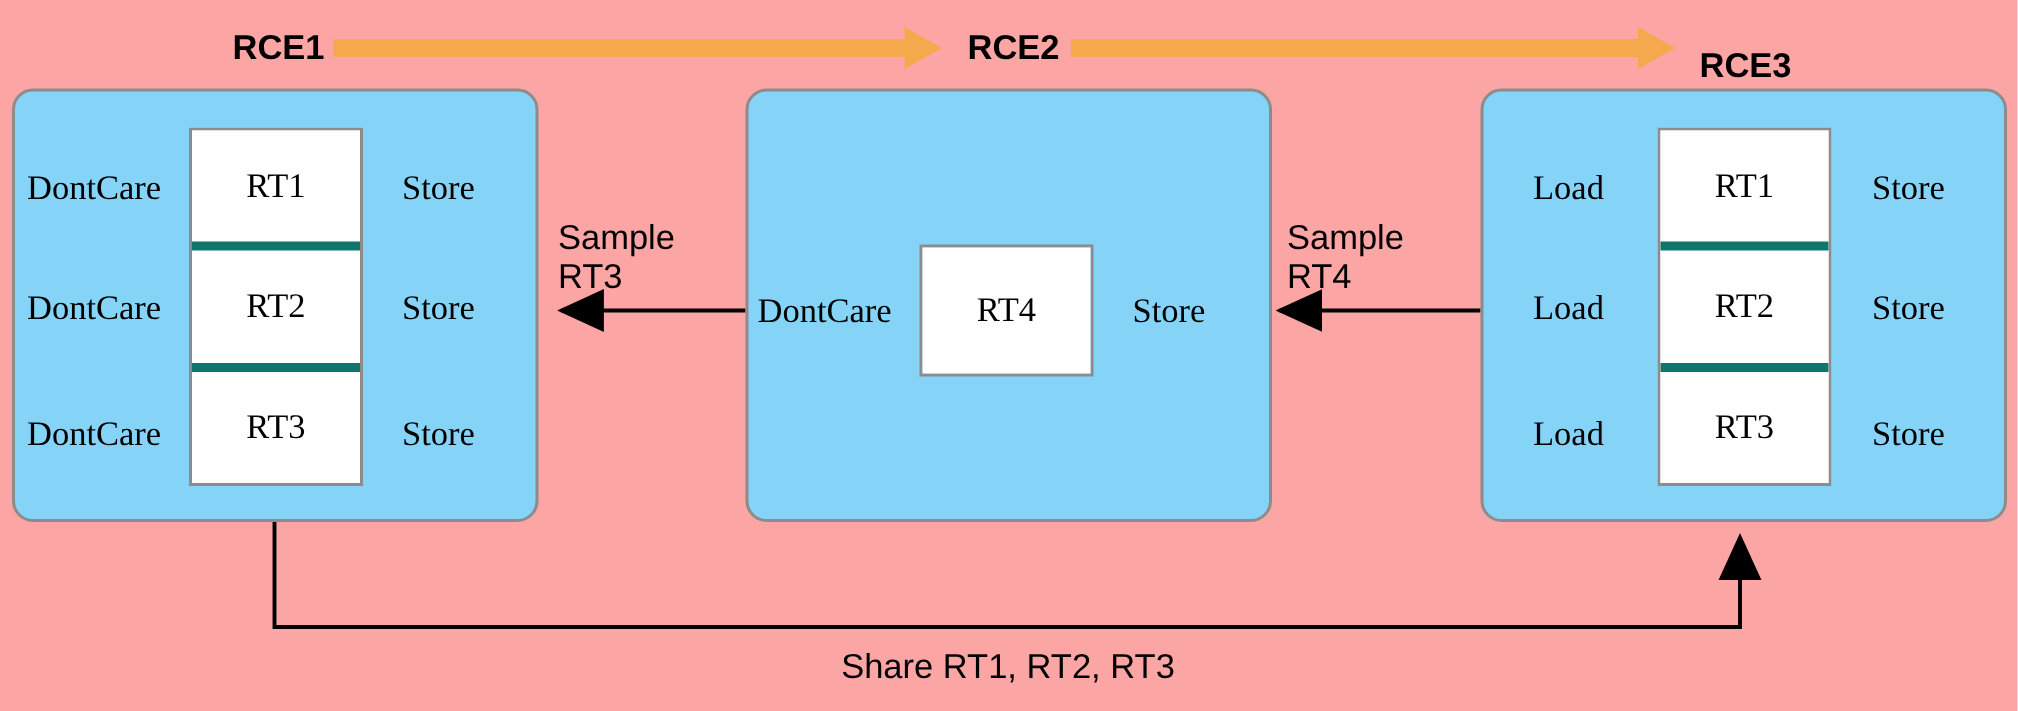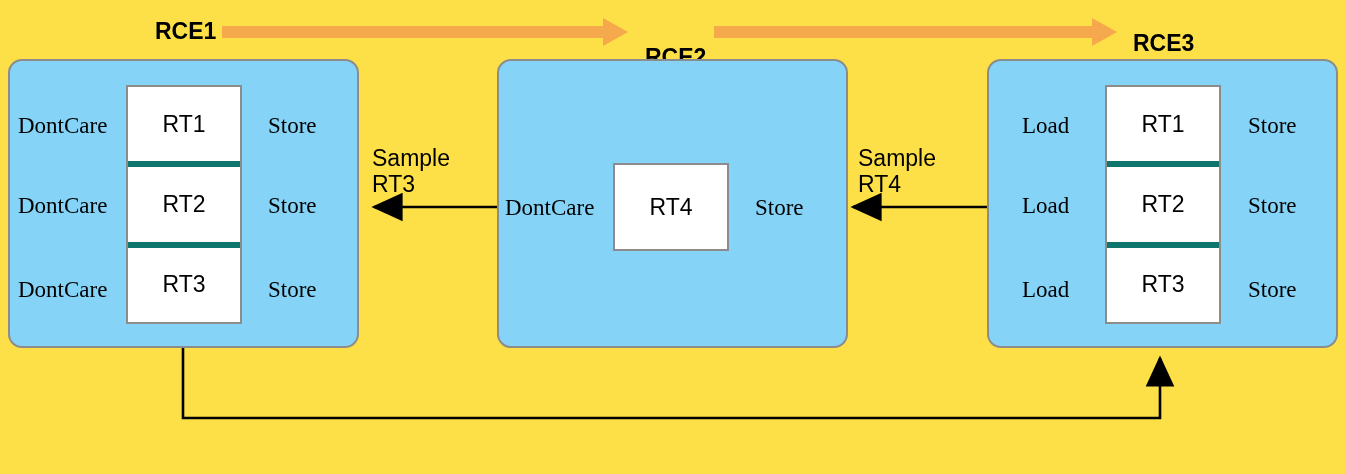--- a/index.html
+++ b/index.html
@@ -4,21 +4,21 @@
 <style>
   html, body {
     margin: 0;
     padding: 0;
     background: #ffffff;
   }
   #canvas {
     position: relative;
     width: 1345px;
     height: 474px;
-    background: #fde047;
+    background: #fca5a5;
     font-family: "Liberation Sans", sans-serif;
     overflow: hidden;
   }
   #svg-layer {
     position: absolute;
     left: 0;
     top: 0;
     width: 1345px;
     height: 474px;
   }
@@ -45,21 +45,21 @@
     background: #FFFFFF;
     display: flex;
     flex-direction: column;
   }
   .reg-cell {
     flex: 1 1 0;
     background: #FFFFFF;
     display: flex;
     align-items: center;
     justify-content: center;
-    font-family: Liberation Sans, sans-serif;
+    font-family: Liberation Serif, serif;
     font-size: 23px;
     color: #000000;
     box-sizing: border-box;
   }
   .reg-cell + .reg-cell {
     border-top: 6px solid #0f766e;
   }
   .side-label {
     position: absolute;
     font-family: Liberation Serif, serif;
@@ -119,21 +119,21 @@
       <line x1="987" y1="207" x2="853" y2="207" stroke="#000000" stroke-width="2.6" marker-end="url(#blackArrow)"></line>
     </g>
 
     <g>
       <path d="M 183 348 L 183 418 L 1160 418 L 1160 358" fill="none" stroke="#000000" stroke-width="2.6" marker-end="url(#blackArrow)"></path>
     </g>
   </svg>
 
   <div class="rce-label" style="left:155px; top:20px;">RCE1</div>
 
-  <div class="rce-label" style="left:645px; top:20px;margin-top:26px;">RCE2</div>
+  <div class="rce-label" style="left:645px; top:20px;">RCE2</div>
 
   <div class="rce-label" style="left:1133px; top:32px;">RCE3</div>
 
   <div class="rce-block" style="left:8px; top:59px; width:351px; height:289px;">
   </div>
 
   <div class="reg-stack" style="left:126px; top:85px; width:116px; height:239px;">
     <div class="reg-cell">RT1</div>
     <div class="reg-cell">RT2</div>
     <div class="reg-cell">RT3</div>
@@ -178,14 +178,15 @@
   <div class="edge-label" style="left:372px; top:146px; width:126px;">
     <div>Sample</div>
     <div>RT3</div>
   </div>
 
   <div class="edge-label" style="left:858px; top:146px; width:126px;">
     <div>Sample</div>
     <div>RT4</div>
   </div>
 
+  <div class="share-label" style="left:472px; top:433px; width:400px;">Share RT1, RT2, RT3</div>
 
 </div>
 
 </body></html>

